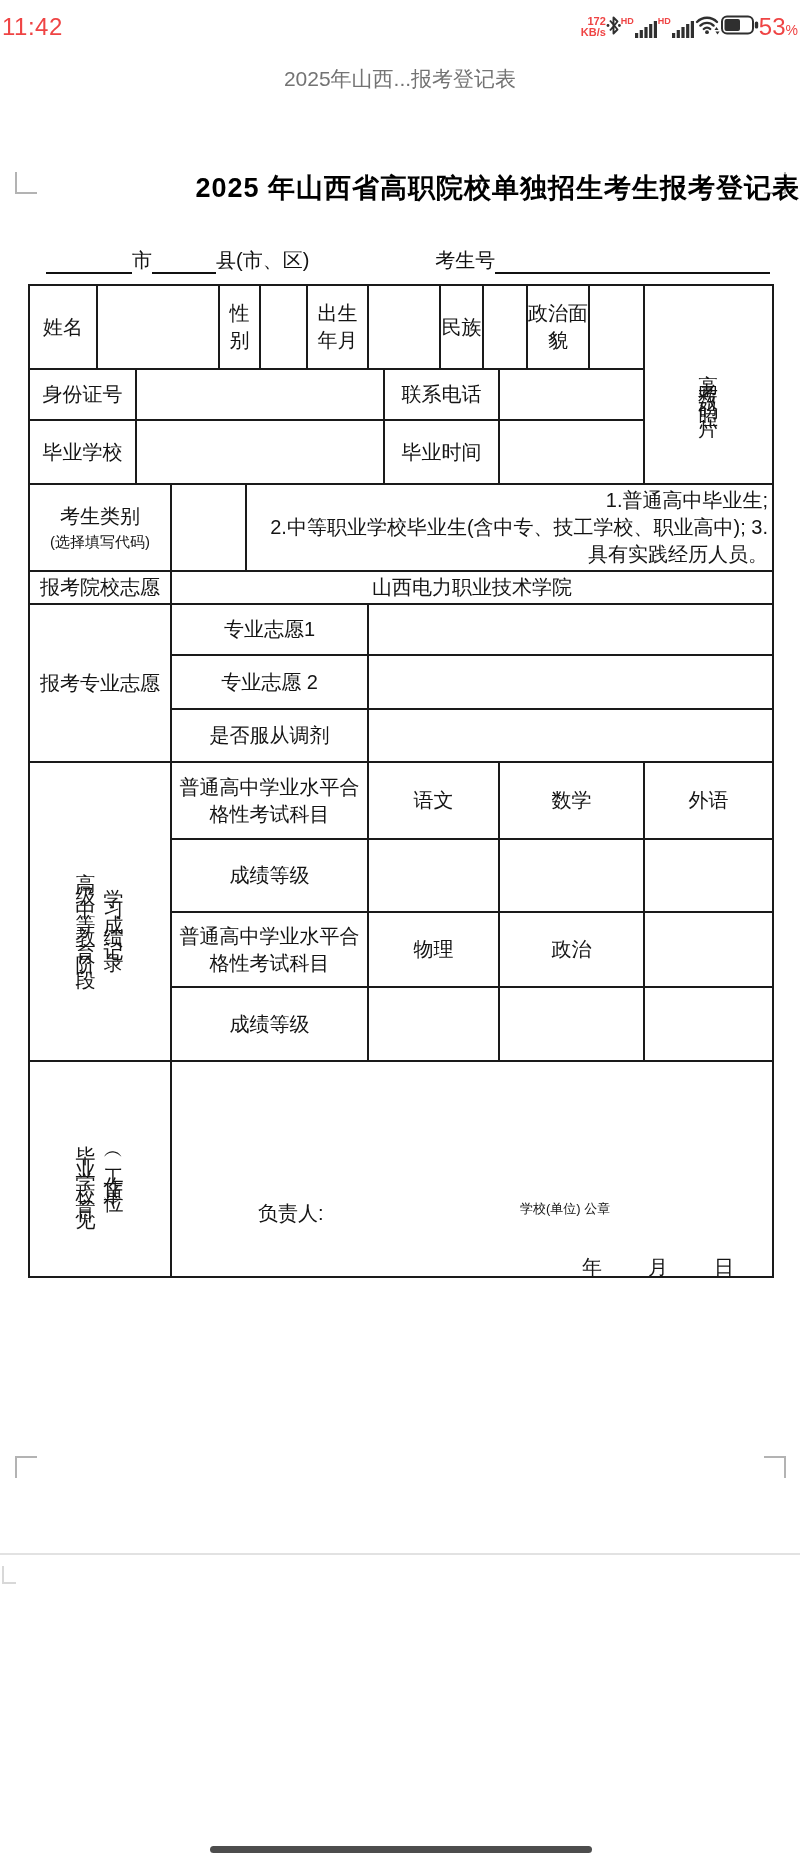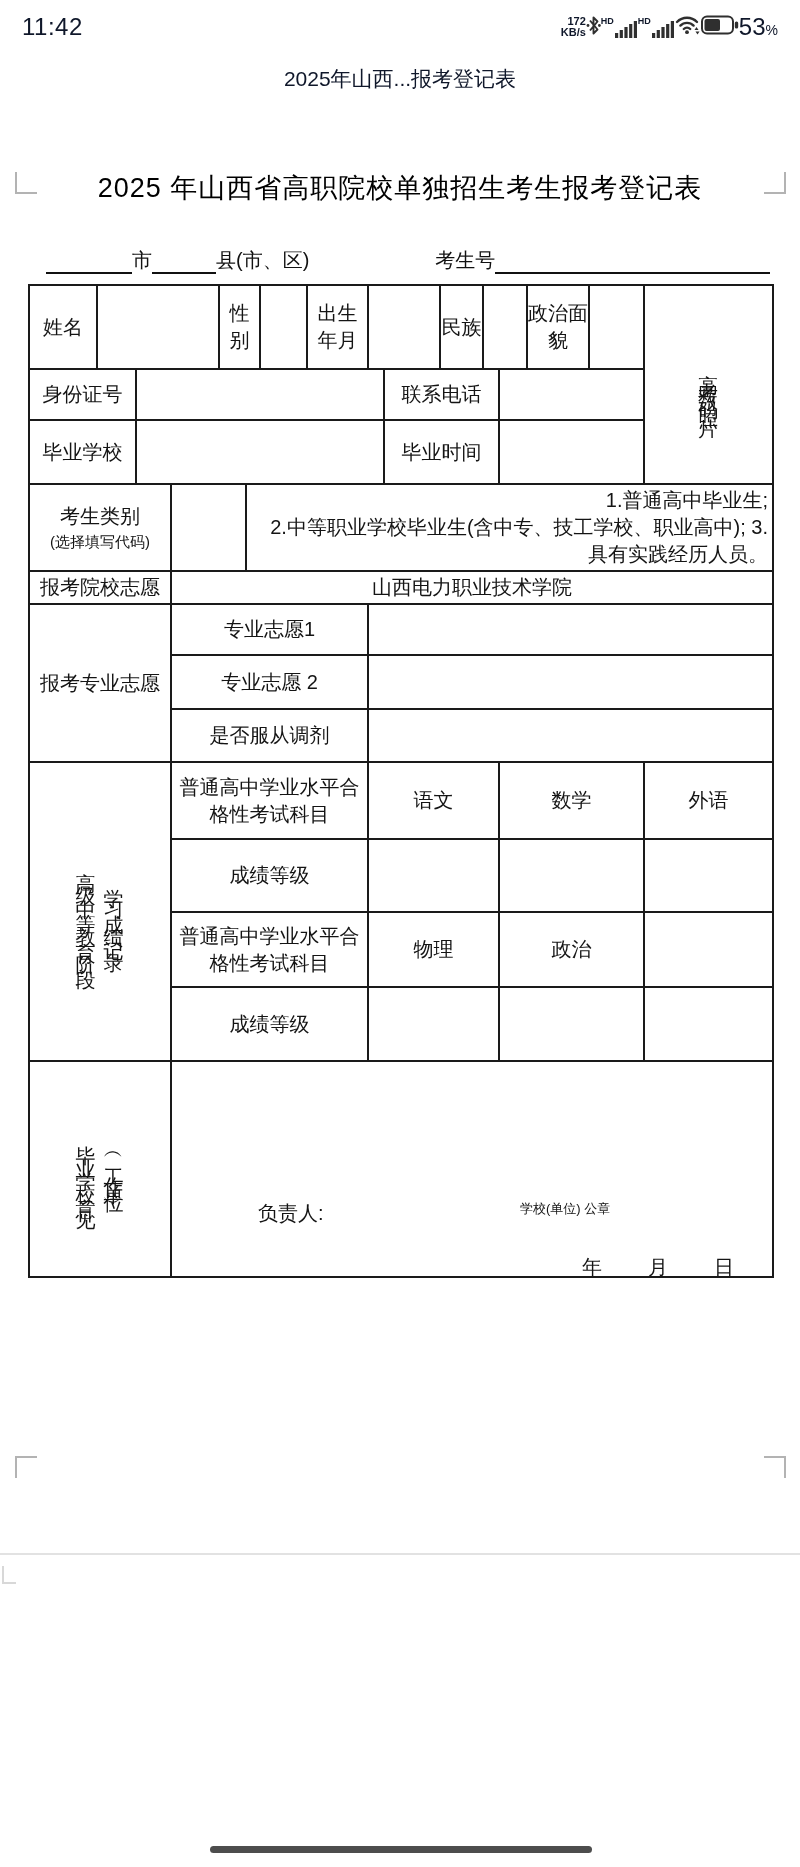--- a/index.html
+++ b/index.html
@@ -4,42 +4,42 @@
 <style>
   html,body{margin:0;padding:0;}
   body{
     width:800px;height:1867px;position:relative;background:#ffffff;
     font-family:"Liberation Sans", sans-serif;color:#141414;overflow:hidden;
   }
   
   .status-bar{
     position:absolute;top:0;left:0;width:800px;height:54px;
     display:flex;justify-content:space-between;align-items:center;
-    padding:0 22px;box-sizing:border-box;color:#0f172a;
+    padding:0 2px;box-sizing:border-box;color:#ef4444;
   }
   .sb-time{font-size:24px;font-weight:500;letter-spacing:.5px;}
   .sb-right{display:flex;align-items:center;}
   .sb-speed{font-size:11px;font-weight:700;line-height:11px;text-align:right;}
   .sig{display:flex;align-items:flex-start;gap:1px;}
   .sig .hd{font-size:9px;font-weight:700;line-height:9px;margin-top:1px;}
   .sig svg{margin-top:5px;}
   .sb-batt-text{font-size:24px;font-weight:400;}
   .sb-batt-text .pct{font-size:14px;}
   
   .app-bar{
     position:absolute;top:54px;left:0;width:800px;height:50px;
     display:flex;align-items:center;justify-content:center;
     border-bottom:1px solid #ececec;background:#fff;
   }
-  .app-bar-title{font-size:21px;color:#0f172a;}
+  .app-bar-title{font-size:21px;color:#737373;}
   
   .doc{position:absolute;top:104px;left:0;width:800px;height:1763px;background:#fff;}
   .form-title{
-    position:absolute;top:66px;left:0;width:800px;text-align:center;
-    font-size:27px;font-weight:400;color:#000;letter-spacing:1px;
+    position:absolute;top:66px;left:0;width:800px;text-align:right;
+    font-size:27px;font-weight:700;color:#000;letter-spacing:1px;
   }
   .region-line{
     position:absolute;top:140px;left:30px;width:740px;height:30px;
     display:flex;align-items:flex-end;font-size:20px;color:#111;
   }
   .u{display:inline-block;border-bottom:2px solid #111;height:24px;}
   .gap{display:inline-block;height:24px;}
   
   table.form{
     position:absolute;top:180px;left:28px;width:744px;

